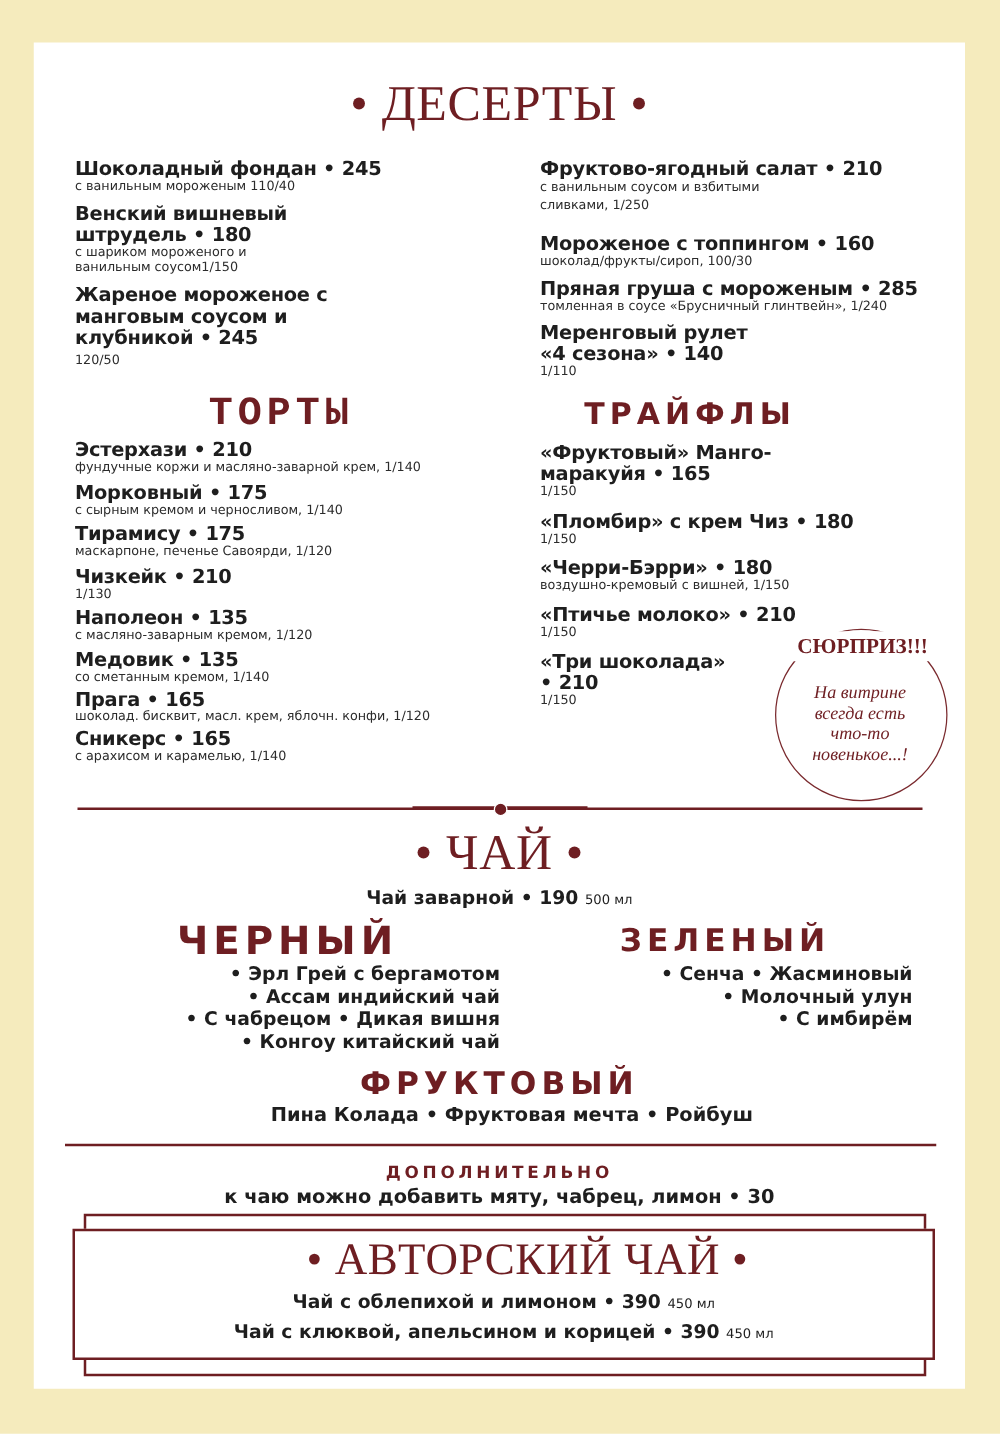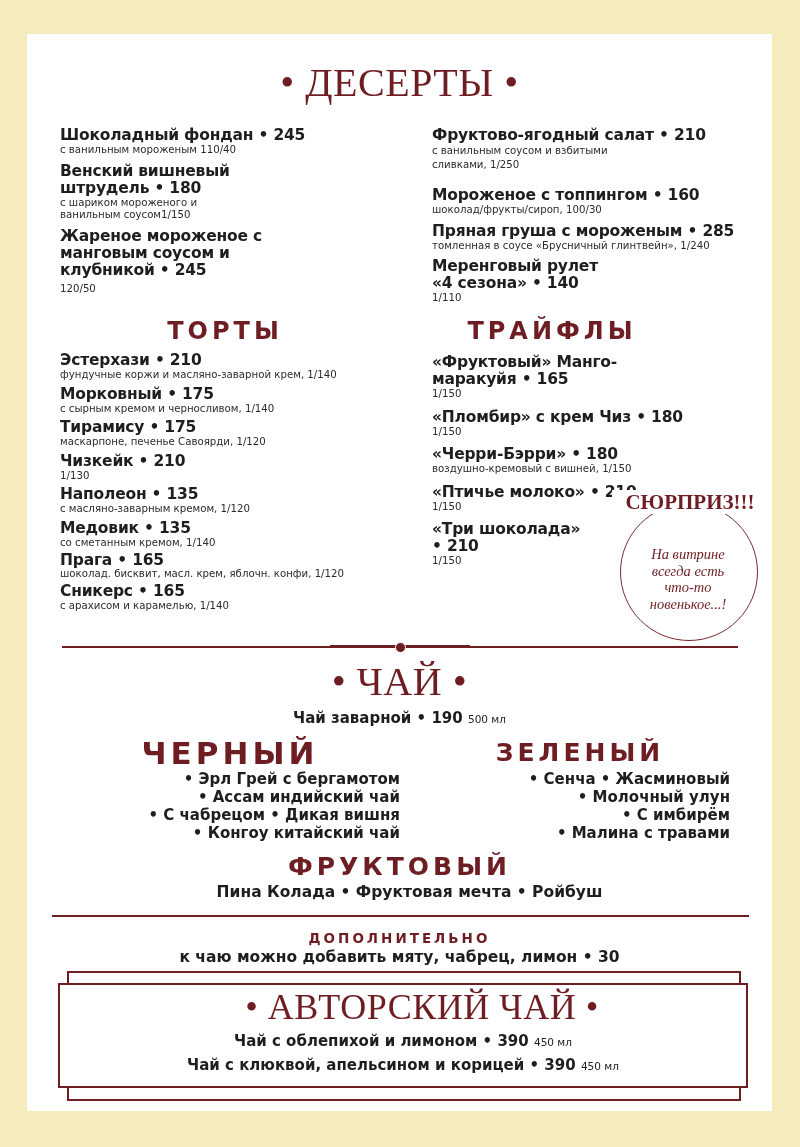--- a/index.html
+++ b/index.html
@@ -39,23 +39,23 @@
   }
   .col { position: absolute; }
   .center-line { text-align: center; font-weight: bold; color: #1e1e1e; }
   .divider { position: absolute; height: 2px; background: #6e1e22; }
   .box { position: absolute; border: 2px solid #6e1e22; }
   .badge {
     position: absolute; left: 620px; top: 503px; width: 136px; height: 136px;
     border: 1.5px solid #7a2a2e; border-radius: 50%; background: #fff;
   }
   .badge-title {
-    position: absolute; left: 612px; top: 490px; width: 156px;
+    position: absolute; left: 612px; top: 505px; width: 156px;
     font-family: "Liberation Serif", "DejaVu Serif", serif;
-    font-weight: bold; font-size: 21px; color: #6e1e22; text-align: center;
+    font-weight: bold; font-size: 17px; color: #6e1e22; text-align: center;
     background: #fff; line-height: 24px;
   }
   .badge-text {
     position: absolute; left: 620px; top: 546px; width: 136px;
     font-family: "Liberation Serif", "DejaVu Serif", serif;
     font-style: italic; font-size: 14.5px; line-height: 16.5px;
     color: #6e1e22; text-align: center; white-space: pre-line;
   }
   .small { font-weight: normal; font-size: 10.5px; }
   .tea-list div { font-weight: bold; font-size: 15px; line-height: 18px; text-align: right; }
@@ -94,21 +94,21 @@
   <div class="item" style="margin-bottom:6px;">
     <span class="name">Пряная груша с мороженым • 285</span>
     <span class="desc">томленная в соусе «Брусничный глинтвейн», 1/240</span>
   </div>
   <div class="item">
     <span class="name" style="width:190px;">Меренговый рулет «4 сезона» • 140</span>
     <span class="desc">1/110</span>
   </div>
 </div>
 
-<div class="abs sec-title" style="left:60px; top:316px; width:330px; font-size:24px; line-height:30px;">ТОРТЫ</div>
+<div class="abs sec-title" style="left:60px; top:316px; width:330px; font-size:32px; line-height:30px;font-family:Liberation Mono, monospace;">ТОРТЫ</div>
 <div class="col" style="left:60px; top:352px; width:350px;">
   <div class="item" style="margin-bottom:4px;">
     <span class="name">Эстерхази • 210</span>
     <span class="desc">фундучные коржи и масляно-заварной крем, 1/140</span>
   </div>
   <div class="item" style="margin-bottom:4px;">
     <span class="name">Морковный • 175</span>
     <span class="desc">с сырным кремом и черносливом, 1/140</span>
   </div>
   <div class="item" style="margin-bottom:4px;">
@@ -184,21 +184,20 @@
   <div>• Ассам индийский чай</div>
   <div>• С чабрецом • Дикая вишня</div>
   <div>• Конгоу китайский чай</div>
 </div>
 
 <div class="abs sec-title" style="left:430px; top:738px; width:300px; font-size:25px; line-height:30px;">ЗЕЛЕНЫЙ</div>
 <div class="abs tea-list" style="left:430px; top:770px; width:300px;">
   <div>• Сенча • Жасминовый</div>
   <div>• Молочный улун</div>
   <div>• С имбирём</div>
-  <div>• Малина с травами</div>
 </div>
 
 <div class="abs sec-title" style="left:27px; top:852px; width:745px; font-size:25px; line-height:30px;">ФРУКТОВЫЙ</div>
 <div class="abs center-line" style="left:27px; top:882px; width:745px; font-size:15.5px; line-height:20px;padding-left:10px;">Пина Колада • Фруктовая мечта • Ройбуш</div>
 
 <div class="divider" style="left:52px; top:915px; width:697px;"></div>
 
 <div class="abs sec-title" style="left:27px; top:929px; width:745px; font-size:13.5px; line-height:18px; letter-spacing:3px;">ДОПОЛНИТЕЛЬНО</div>
 <div class="abs center-line" style="left:27px; top:947px; width:745px; font-size:15.5px; line-height:20px;">к чаю можно добавить мяту, чабрец, лимон • 30</div>
 

